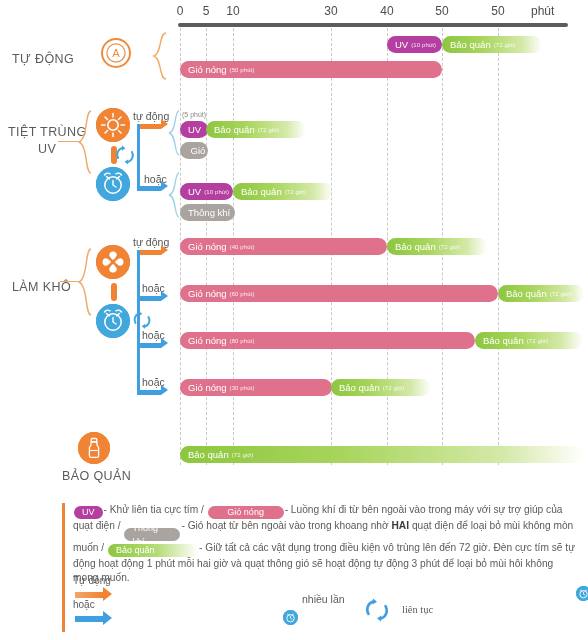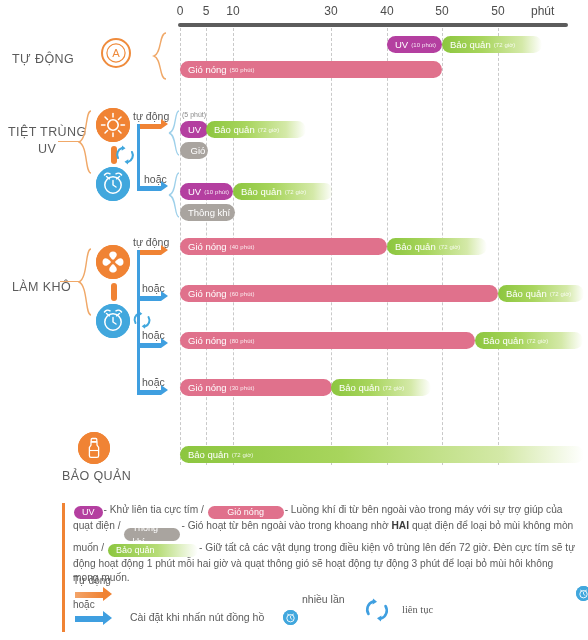--- a/index.html
+++ b/index.html
@@ -378,21 +378,20 @@
 
   <div class="la-arrow" style="left:13px; top:14px; width:28px; background:linear-gradient(to right,#f3a469,#f08334);"></div>
   <div class="la-head" style="left:41px; top:9px; border-left:9px solid #f08334; border-top:7px solid transparent; border-bottom:7px solid transparent;"></div>
 
   <div class="la-word" style="left:11px; top:21px;">hoặc</div>
 
   <div class="la-arrow" style="left:13px; top:38px; width:28px; background:#3f9fe0;"></div>
   <div class="la-head" style="left:41px; top:33px; border-left:9px solid #3f9fe0; border-top:7px solid transparent; border-bottom:7px solid transparent;"></div>
 
 
-  <div class="la-text" style="left:68px; top:33px;">Cài đặt khi nhấn nút đồng hồ</div>
   <span class="clockmini" style="position:absolute; left:219px; top:32px;">
     <svg width="15" height="15" viewBox="0 0 15 15">
       <circle cx="7.5" cy="7.5" r="7.5" fill="#41a7dd"></circle>
       <circle cx="7.5" cy="8.2" r="3.7" fill="none" stroke="#fff" stroke-width=".9"></circle>
       <path d="M7.5 6 V8.2 L9 9.3" fill="none" stroke="#fff" stroke-width=".8" stroke-linecap="round"></path>
       <path d="M4.6 4.2 L6 5.2 M10.4 4.2 L9 5.2" stroke="#fff" stroke-width=".9" stroke-linecap="round"></path>
     </svg>
   </span>
   <div class="la-text" style="left:240px; top:15px;">nhiều lần</div>
 

